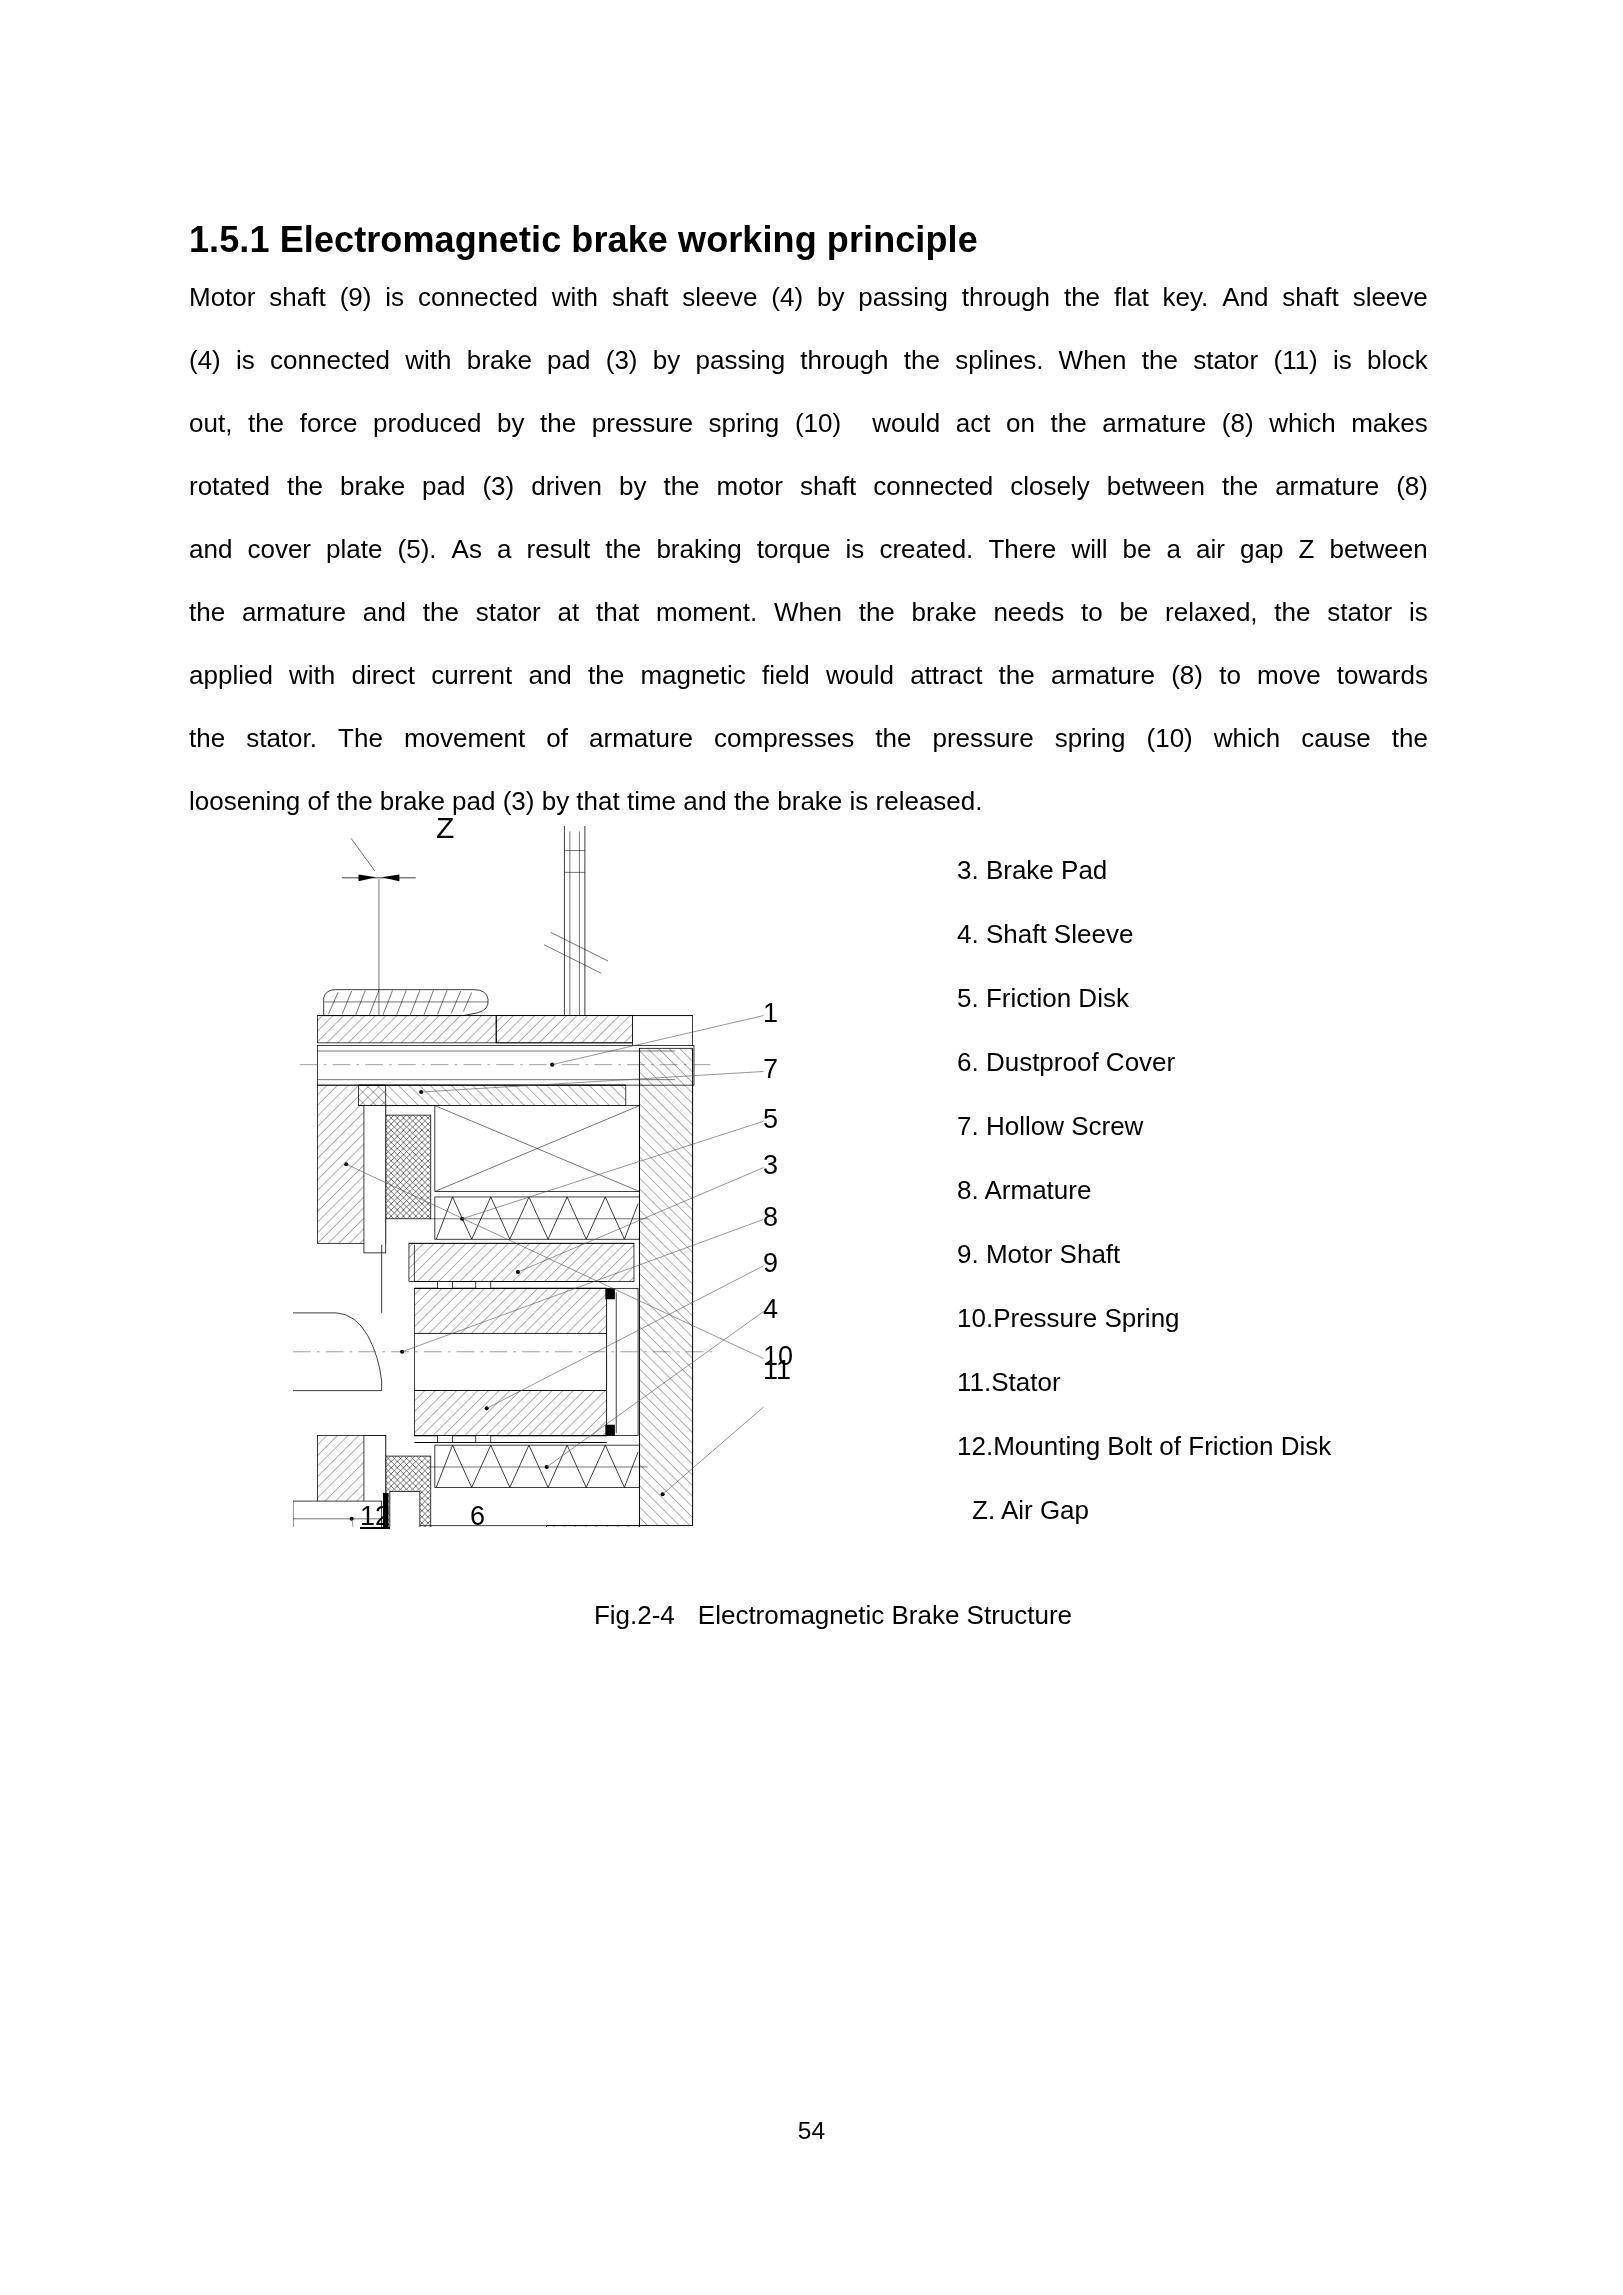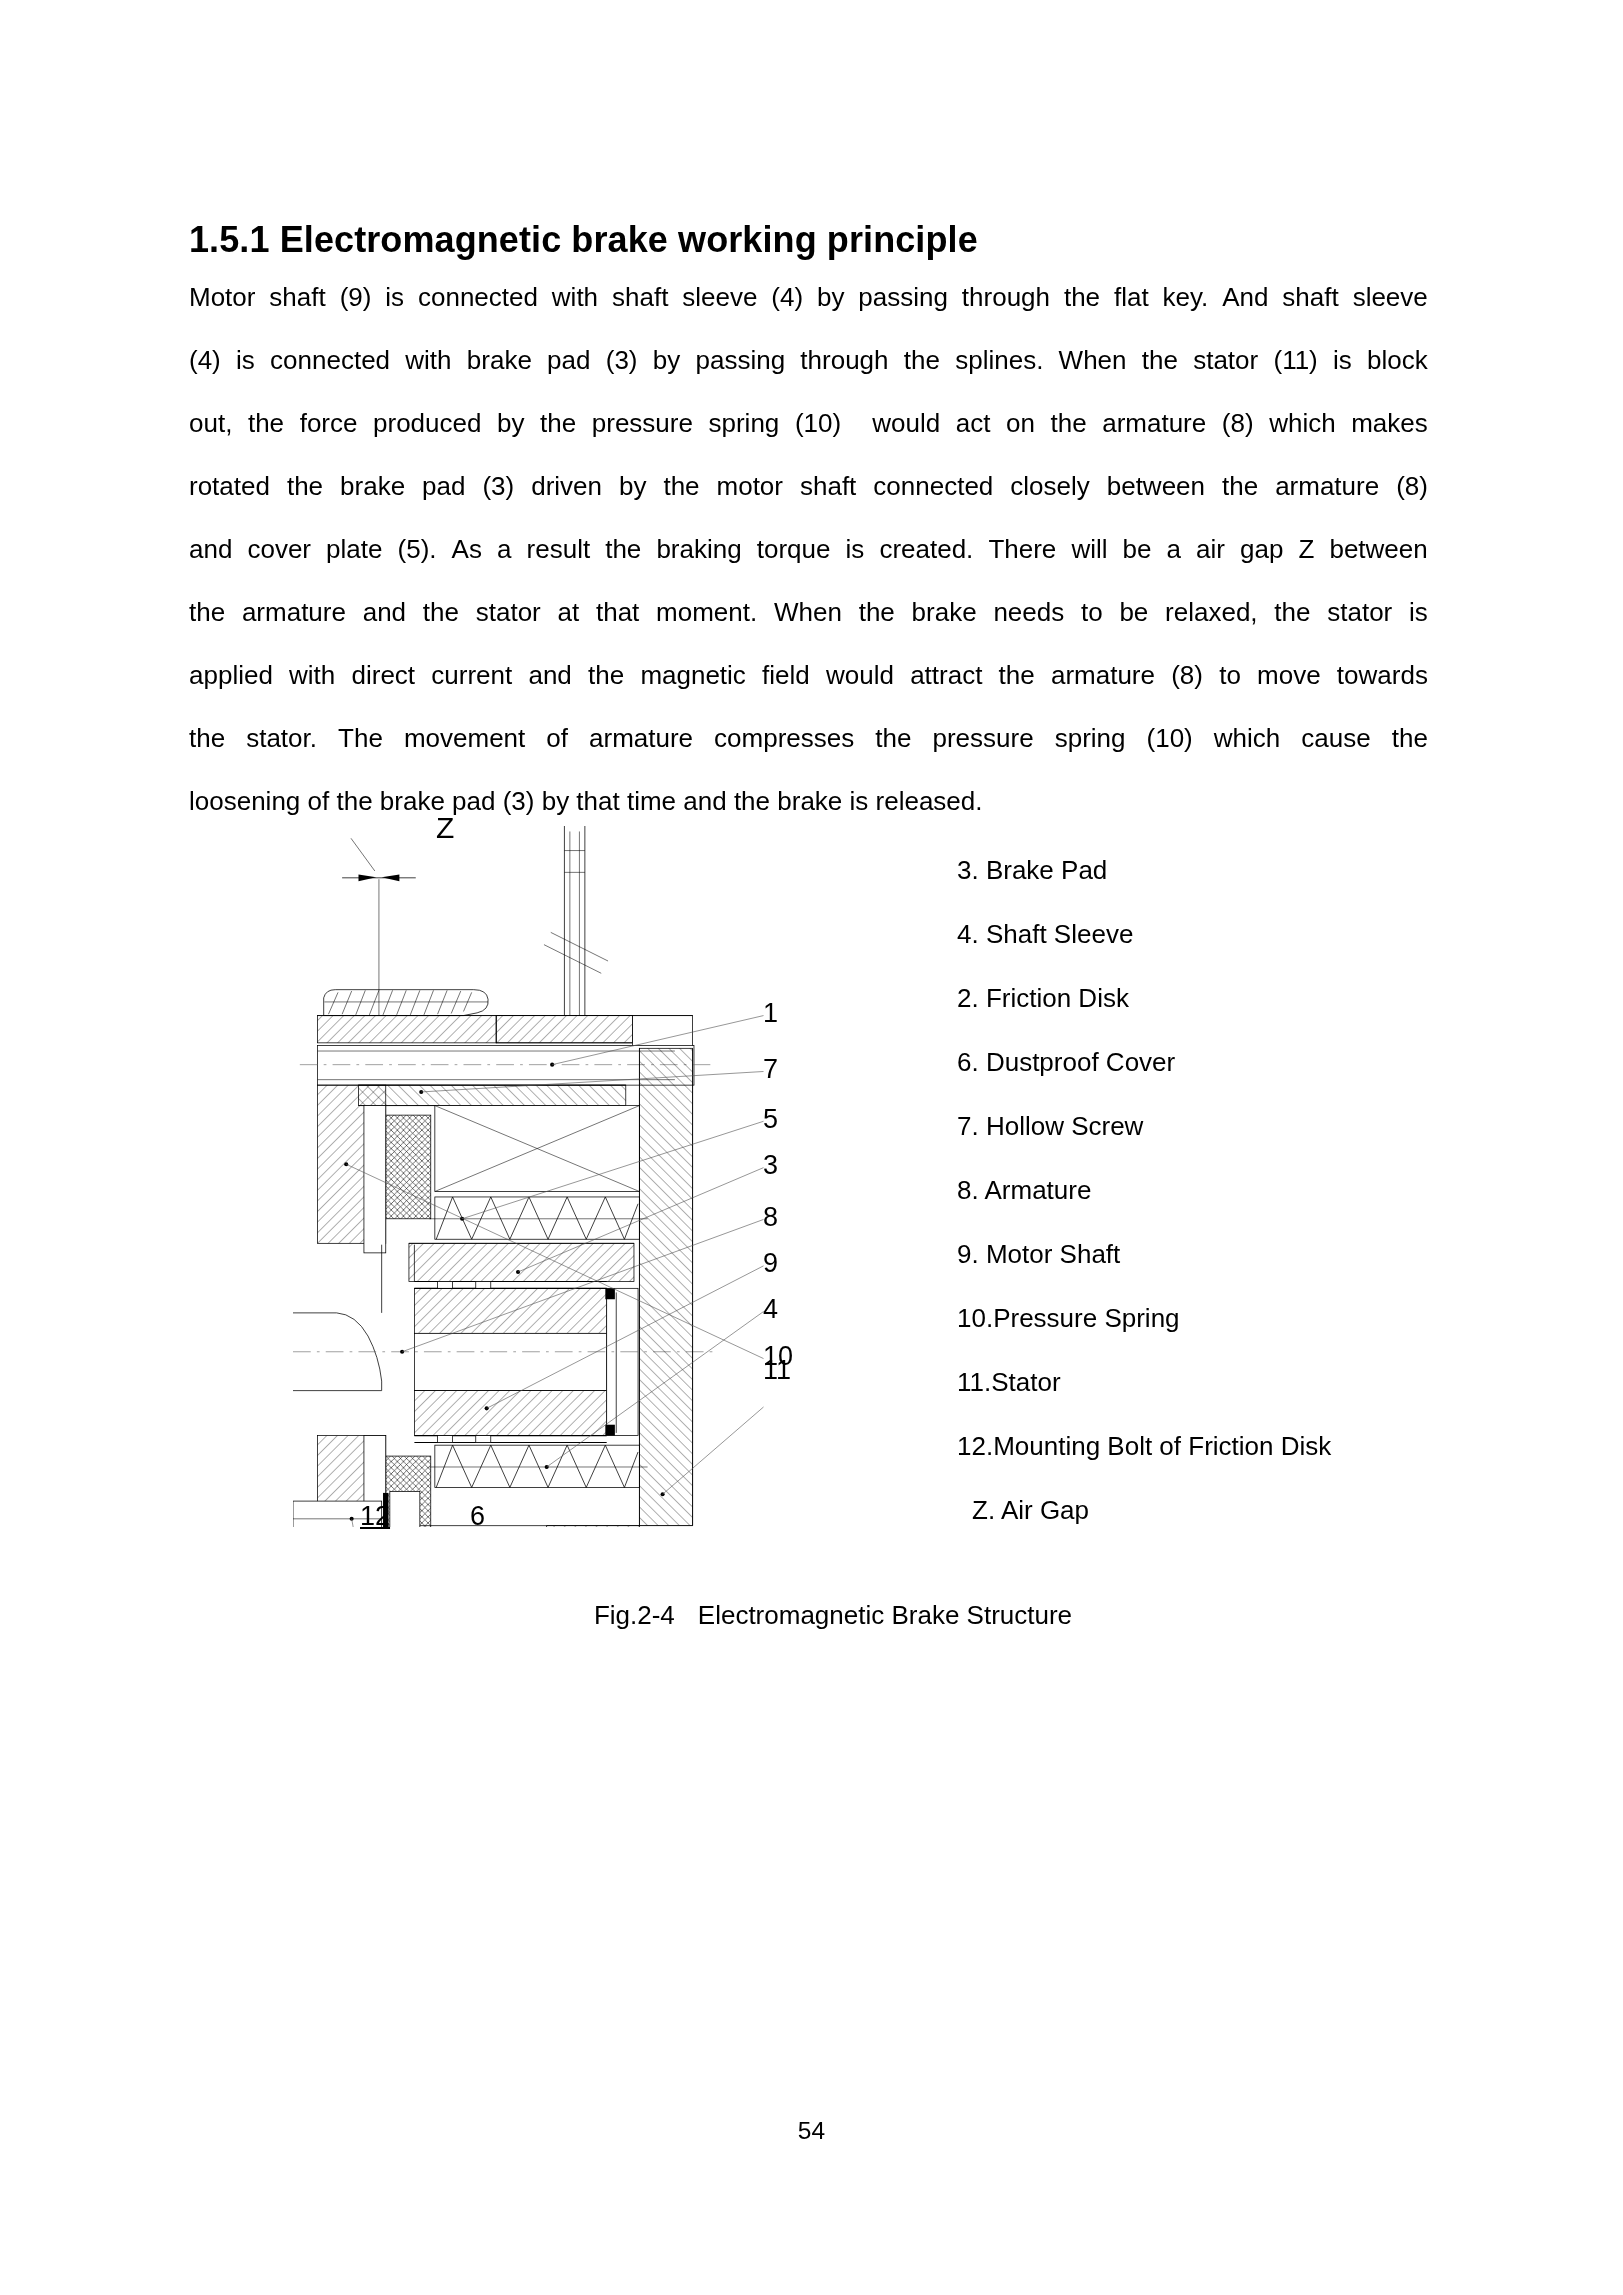--- a/index.html
+++ b/index.html
@@ -399,21 +399,21 @@
         <div class="callout" style="left: 763px; top: 553px;">11</div>
       </div>
 
     <div id="label-12">12</div>
     <div id="label-6">6</div>
   </div>
 
   <div id="legend">
       <div class="legend-item">3. Brake Pad</div>
       <div class="legend-item">4. Shaft Sleeve</div>
-      <div class="legend-item">2. Friction Disk</div>
+      <div class="legend-item">5. Friction Disk</div>
       <div class="legend-item">6. Dustproof Cover</div>
       <div class="legend-item">7. Hollow Screw</div>
       <div class="legend-item">8. Armature</div>
       <div class="legend-item">9. Motor Shaft</div>
       <div class="legend-item">10.Pressure Spring</div>
       <div class="legend-item">11.Stator</div>
       <div class="legend-item">12.Mounting Bolt of Friction Disk</div>
       <div class="legend-item indent">Z. Air Gap</div>
     </div>
 

